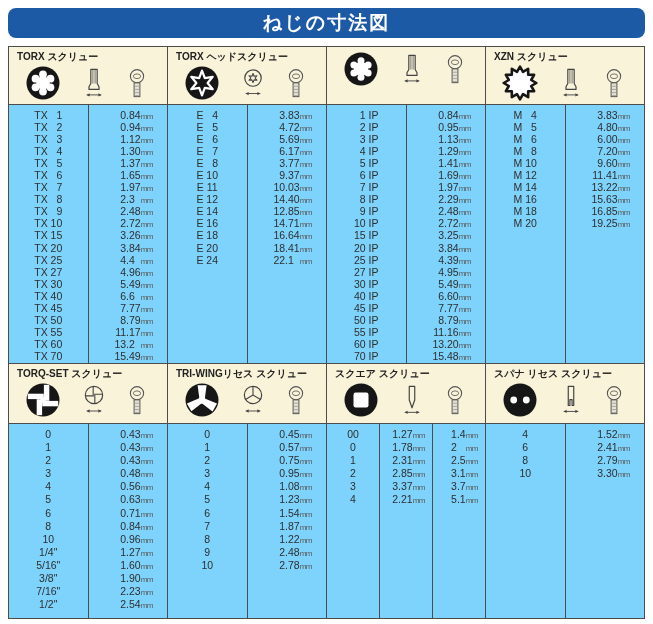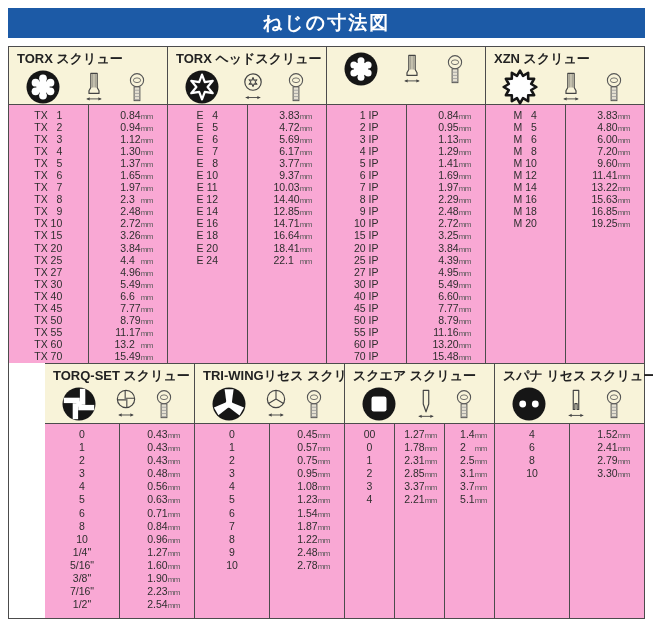--- a/index.html
+++ b/index.html
@@ -10,45 +10,45 @@
   }
   *{margin:0;padding:0;box-sizing:border-box;}
   body{
     width:653px;height:624px;background:#ffffff;position:relative;
     font-family:"Liberation Sans","DejaVu Sans",sans-serif;color:var(--txt);
     overflow:hidden;
   }
   .banner{
     position:absolute;left:8px;top:8px;width:637px;height:30px;
     background:var(--blue);color:#fff;text-align:center;line-height:30px;
-    font-size:19px;font-weight:bold;letter-spacing:2px;
+    font-size:19px;font-weight:bold;letter-spacing:2px;border-radius:8px;
   }
   .sheet{
     position:absolute;left:8px;top:46px;width:637px;height:573px;
     border:1.5px solid var(--border);display:flex;flex-direction:column;
     background:#fff;
   }
   .section{display:flex;height:316px;}
-  .section.bottom{flex:1;border-top:1.5px solid var(--border);margin-left:36px;}
+  .section.bottom{flex:1;border-top:1.5px solid var(--border);}
   .panel{flex:1;display:flex;flex-direction:column;min-width:0;}
   .panel + .panel{border-left:1.5px solid var(--border);}
   .panel-header{
     background:var(--cream);border-bottom:1.5px solid var(--border);
     height:58px;padding:3px 6px 0 8px;
   }
   .section.bottom .panel-header{height:60px;}
   .panel-title{
-    font-size:13px;font-weight:700;color:#222;white-space:nowrap;
+    font-size:10px;font-weight:700;color:#222;white-space:nowrap;
   }
   .icon-row{
     display:flex;align-items:center;justify-content:space-between;
     height:40px;padding:0 14px 2px 8px;
   }
   .icon-row span{display:inline-flex;}
-  .panel-data{flex:1;display:flex;background:#f9a8d4;}
+  .panel-data{flex:1;display:flex;background:#7dd3fc;}
   .dcol{flex:1;padding-top:4px;min-width:0;}
   .dcol + .dcol{border-left:1.5px solid var(--border);}
   .ln{
     height:12.05px;line-height:12.05px;font-size:10.5px;white-space:pre;
     font-variant-numeric:tabular-nums;
   }
   .section.bottom .ln{height:13.1px;line-height:13.1px;}
   .names .ln{text-align:center;}
   .vals .ln{text-align:right;padding-right:14px;}
   .cols3 .vals .ln{padding-right:7px;}

